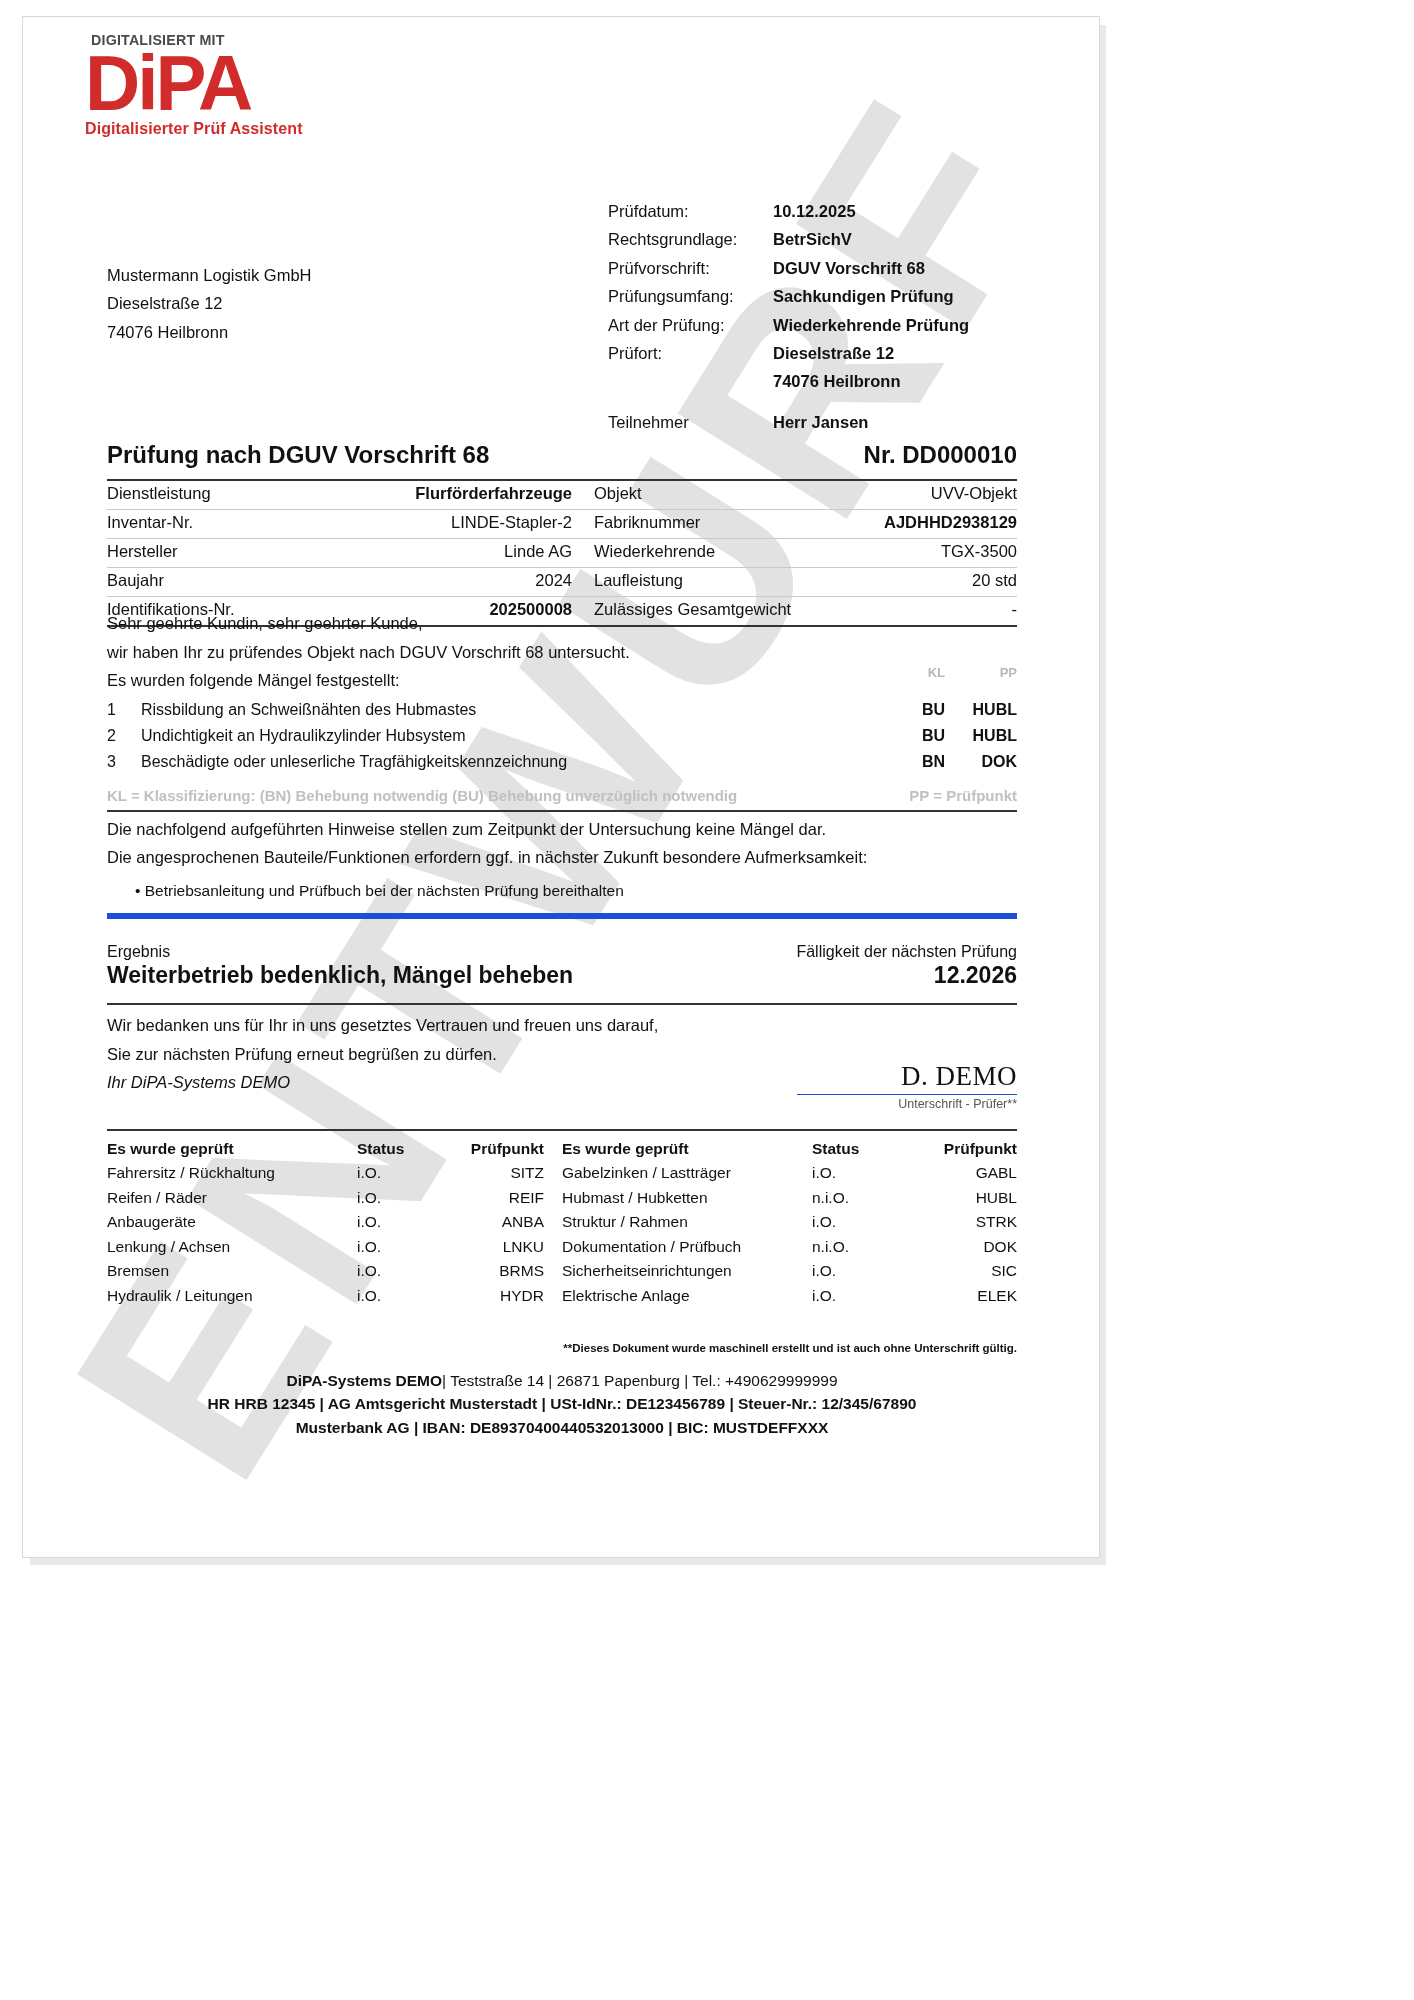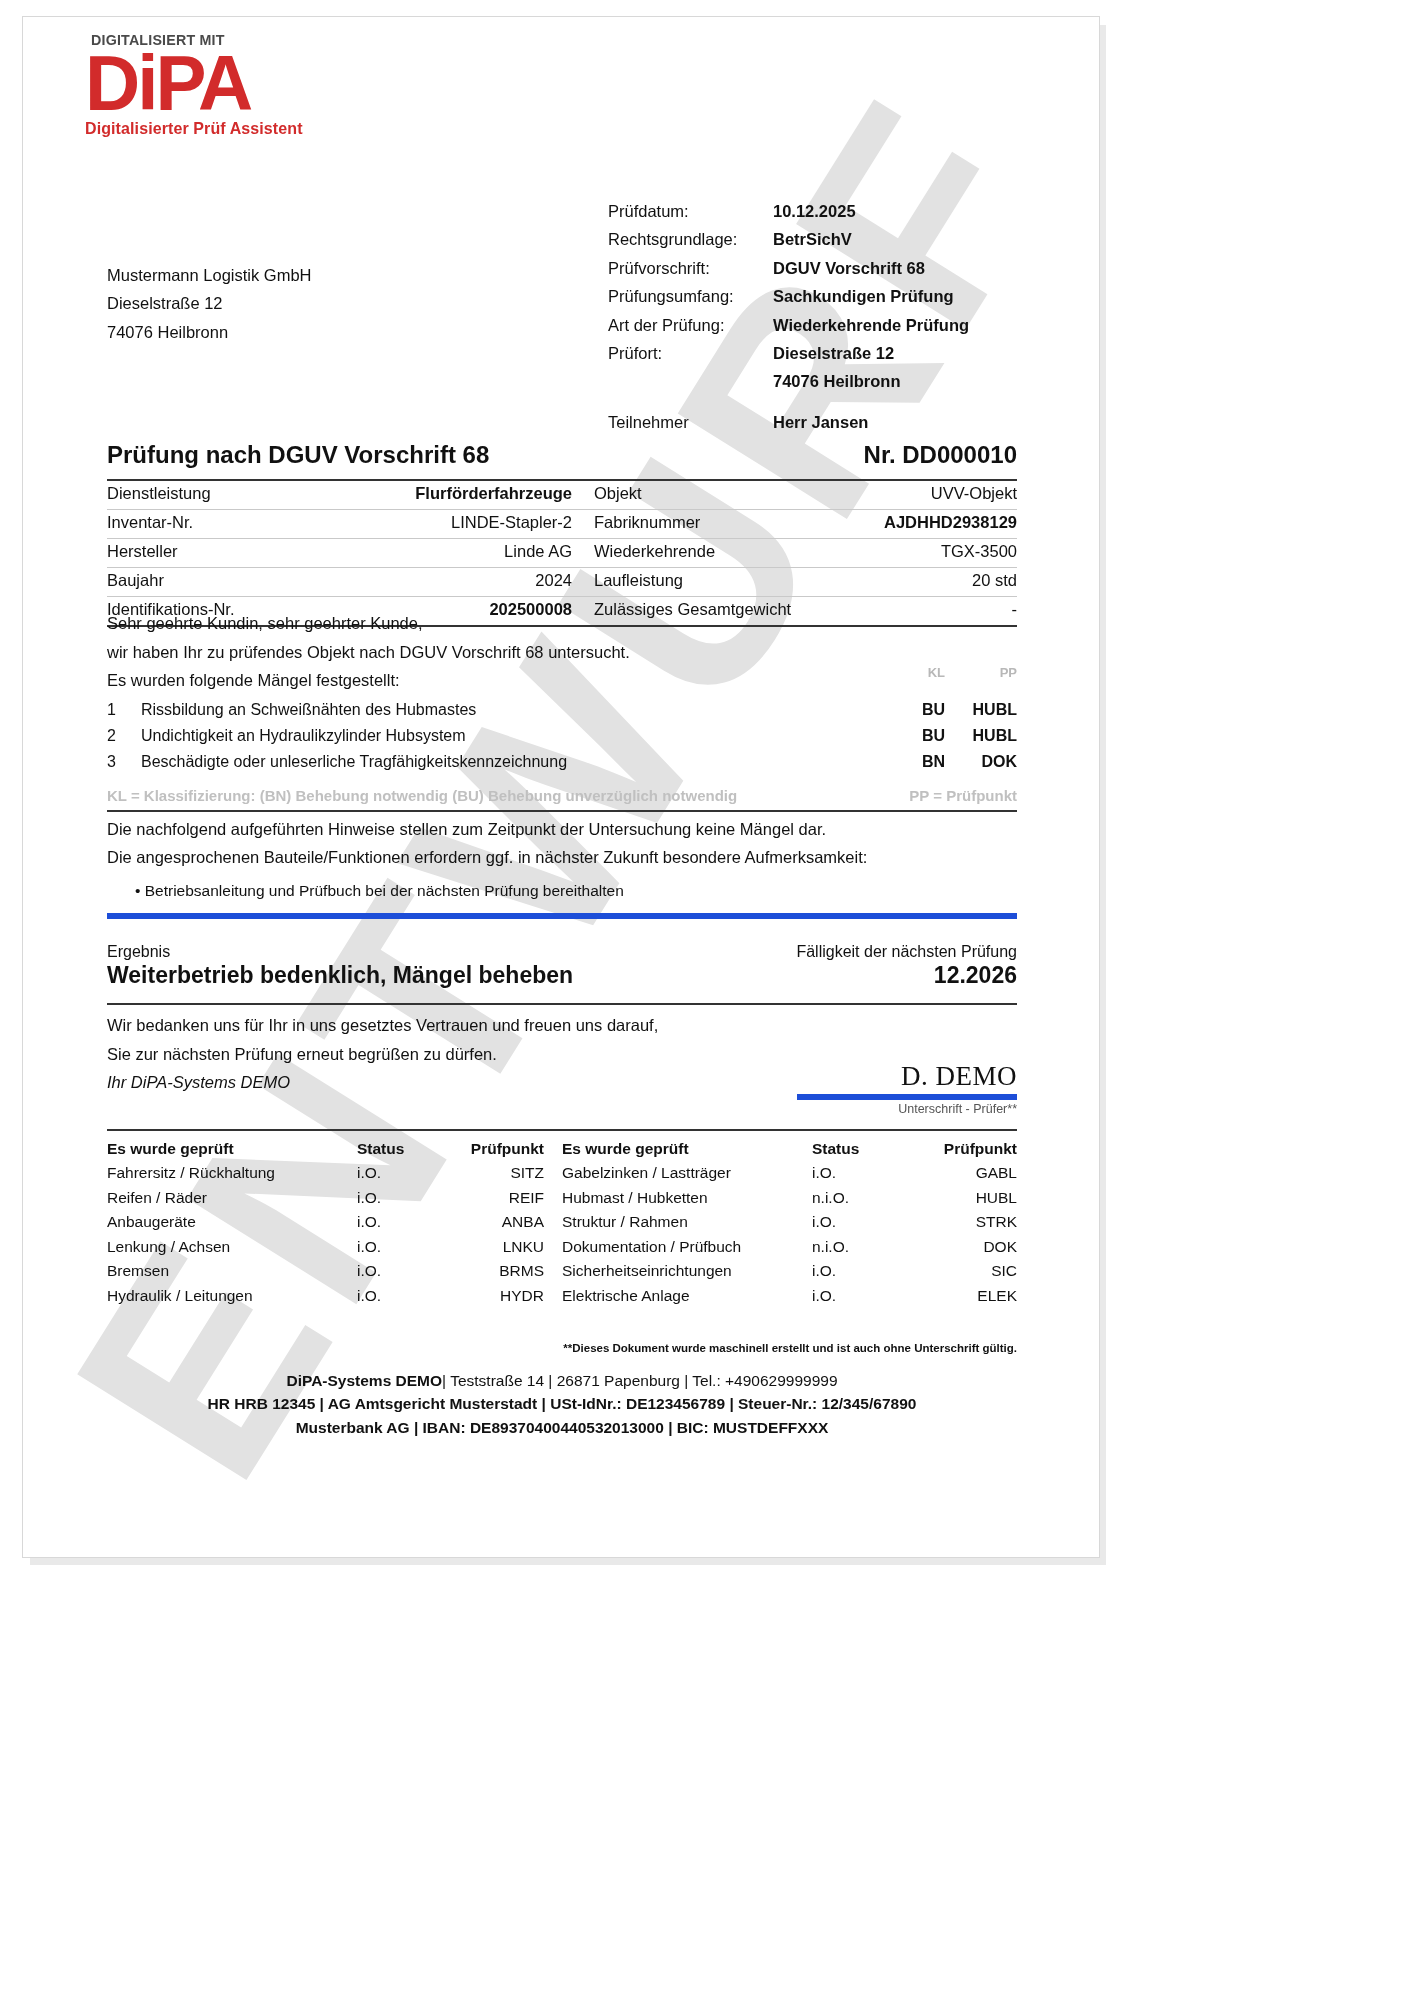--- a/index.html
+++ b/index.html
@@ -307,21 +307,21 @@
     top: 1044px;
     width: 220px;
     text-align: right;
   }
   #sig-name {
     font-family: "Liberation Serif", serif;
     font-size: 27px;
     color: #111;
     letter-spacing: 0.5px;
     padding-bottom: 2px;
-    border-bottom: 6px solid #1d4ed8;
+    border-bottom: 1px solid #1d4ed8;
   }
   #sig-label {
     font-size: 12.5px;
     color: #555;
     margin-top: 2px;
   }
 
   
   #checklist {
     position: absolute;

